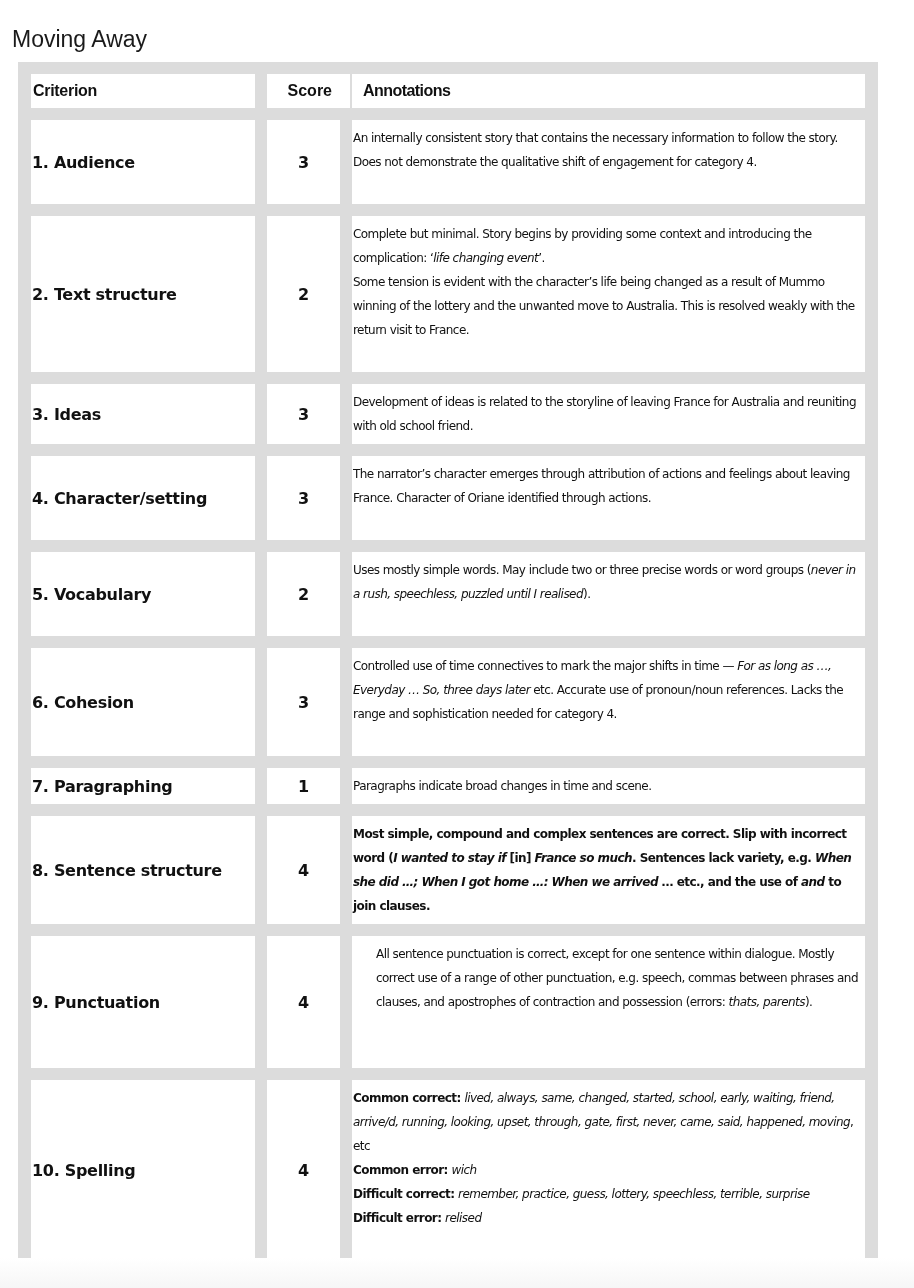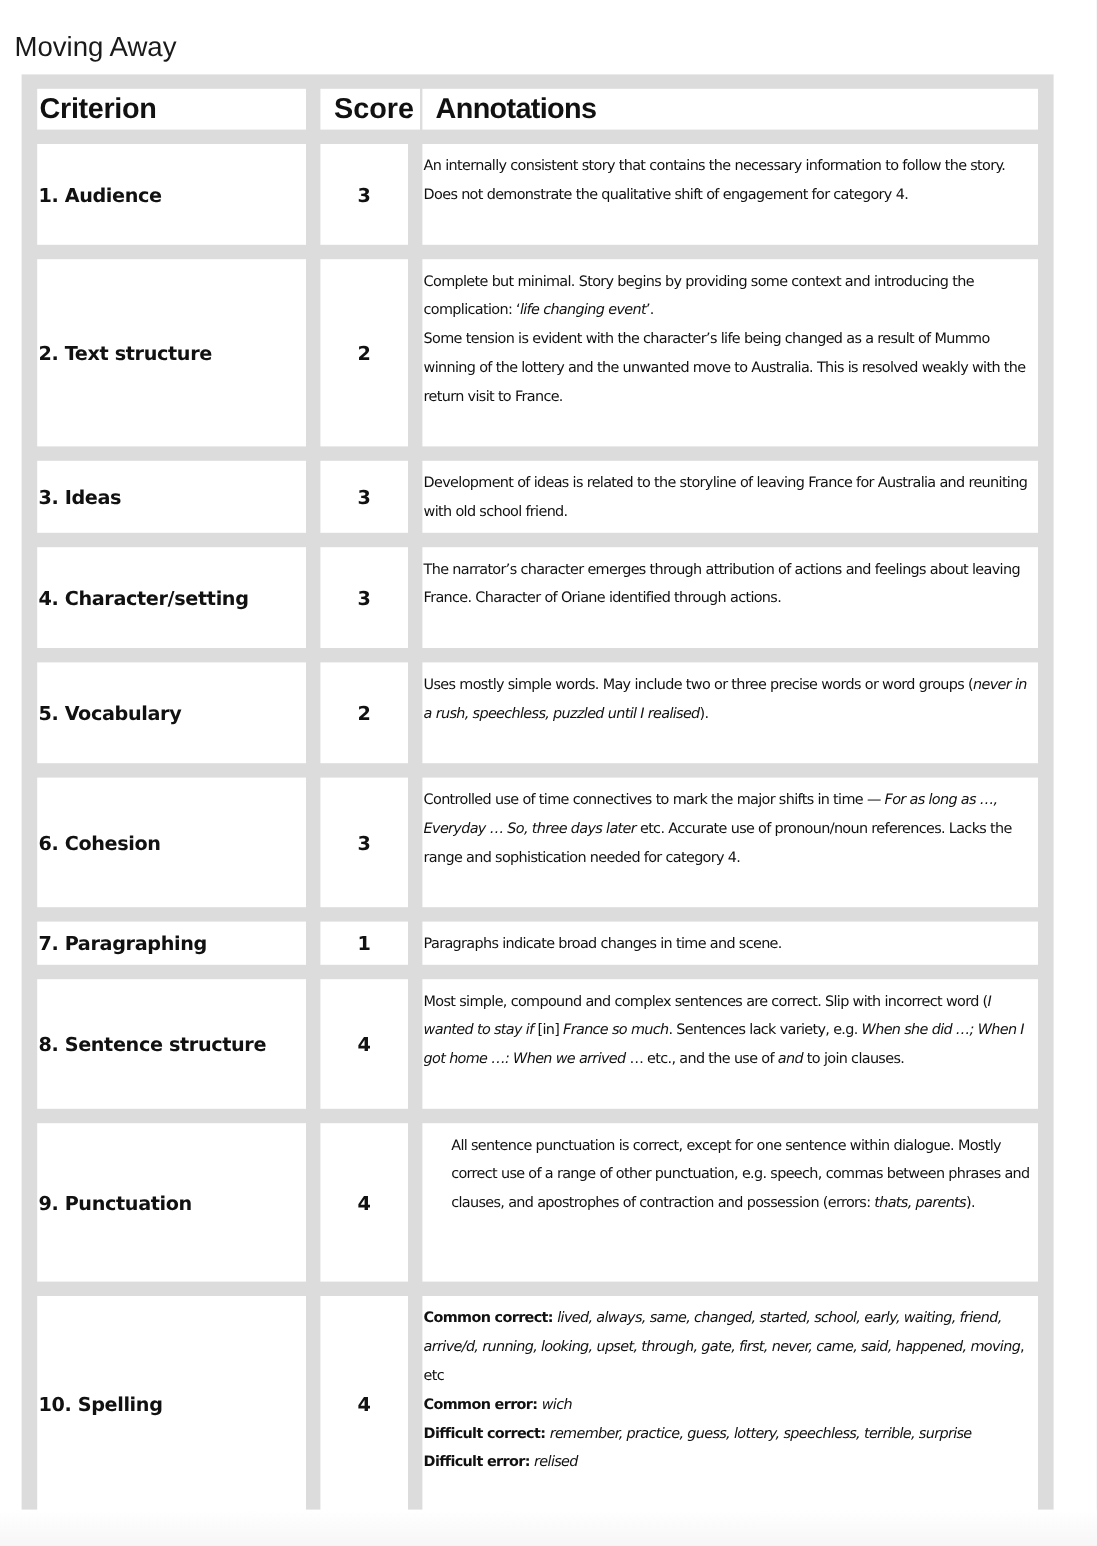--- a/index.html
+++ b/index.html
@@ -27,24 +27,24 @@
   }
   .row:last-child { margin-bottom: 0; }
   .cell {
     background: #fff;
     display: flex; align-items: center;
     box-sizing: border-box;
   }
   .hdr .cell {
     height: 34px;
     font-family: "Liberation Sans", sans-serif;
-    font-weight: bold; font-size: 24px; color: #111;
+    font-weight: bold; font-size: 16px; color: #111;
   }
   .hdr .c-crit { padding-left: 2px; }
-  .hdr .c-score { justify-content: flex-end; padding-right: 5px; margin-right: -10px; position: relative; z-index: 1; }
+  .hdr .c-score { justify-content: flex-end; padding-right: 18px; margin-right: -10px; position: relative; z-index: 1; }
   .hdr .c-ann { padding-left: 1px; }
   .c-crit { padding-left: 1px; font-weight: bold; font-size: 16px; font-family: "DejaVu Sans", sans-serif; letter-spacing: -0.3px; }
   .c-score { justify-content: center; font-weight: bold; font-size: 16px; font-family: "DejaVu Sans", sans-serif; }
   .c-ann {
     display: block; padding: 6px 2px 5px 1px;
     font-size: 12px; line-height: 24px;
     font-family: "DejaVu Sans", sans-serif; letter-spacing: -0.55px;
   }
   .c-ann i { font-style: italic; }
   .c-ann b { font-weight: bold; }
@@ -112,21 +112,21 @@
       <div class="row">
         <div class="cell c-crit" style="min-height: 36px;">7. Paragraphing</div>
         <div class="cell c-score" style="min-height: 36px;">1</div>
         <div class="cell c-ann" style="min-height: 36px;">
           <span class="line"><span>Paragraphs indicate broad changes in time and scene.</span></span>
         </div>
       </div>
       <div class="row">
         <div class="cell c-crit" style="min-height: 108px;">8. Sentence structure</div>
         <div class="cell c-score" style="min-height: 108px;">4</div>
-        <div class="cell c-ann" style="min-height: 108px;">
+        <div class="cell c-ann" style="min-height: 108px; font-weight: bold;">
           <span class="line"><span>Most simple, compound and complex sentences are correct. Slip with incorrect word (</span><i>I wanted to stay if </i><span>[in]</span><i> France so much</i><span>. Sentences lack variety, e.g. </span><i>When she did …; When I got home …: When we arrived</i><span> … etc., and the use of </span><i>and</i><span> to join clauses.</span></span>
         </div>
       </div>
       <div class="row">
         <div class="cell c-crit" style="min-height: 132px;">9. Punctuation</div>
         <div class="cell c-score" style="min-height: 132px;">4</div>
         <div class="cell c-ann" style="min-height: 132px; padding-left: 24px;">
           <span class="line"><span>All sentence punctuation is correct, except for one sentence within dialogue. Mostly correct use of a range of other punctuation, e.g. speech, commas between phrases and clauses, and apostrophes of contraction and possession (errors: </span><i>thats, parents</i><span>).</span></span>
         </div>
       </div>

